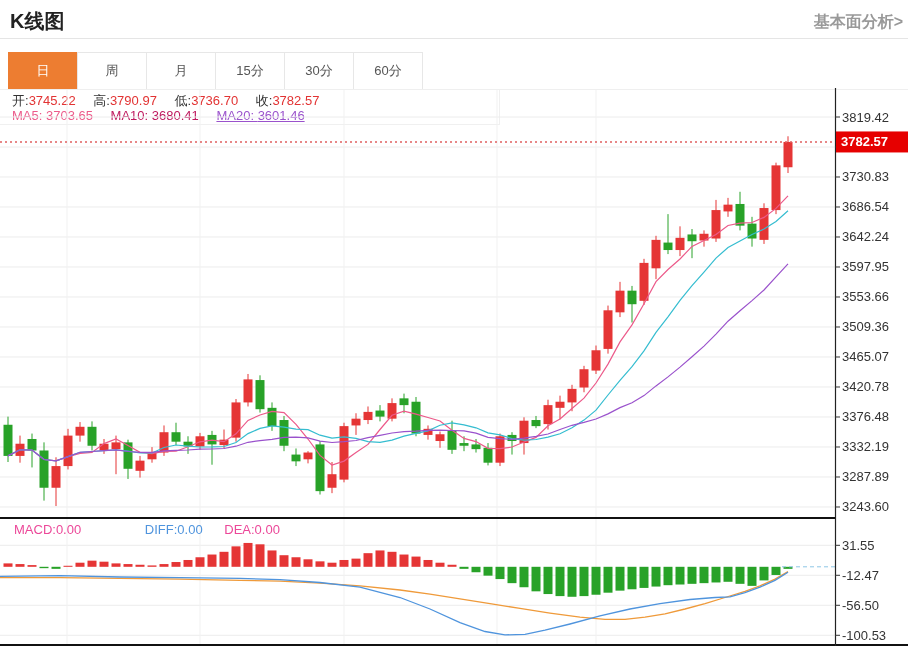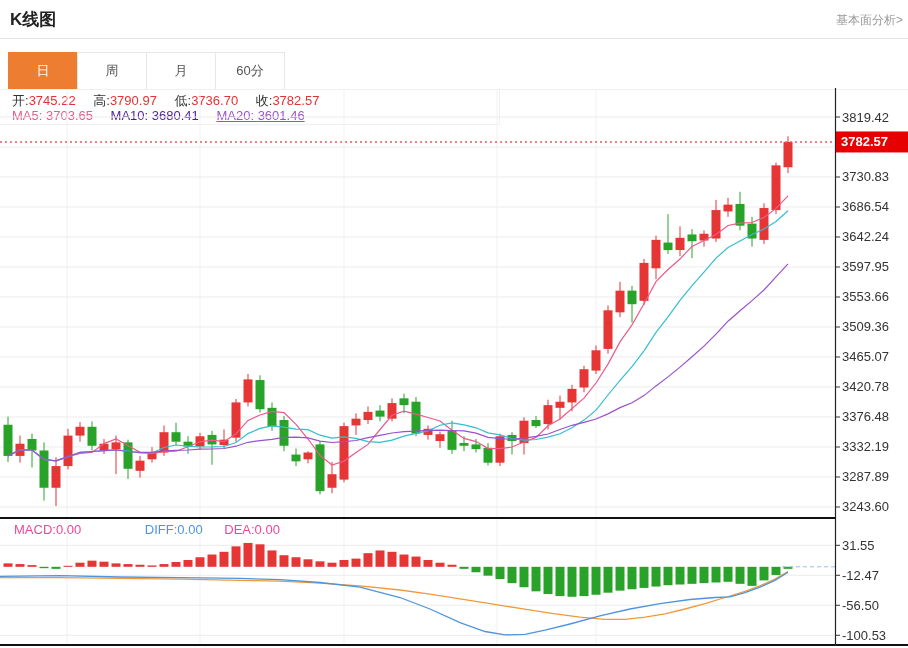--- a/index.html
+++ b/index.html
@@ -1,20 +1,20 @@
 <!DOCTYPE html>
 <html><head>
 <meta charset="utf-8">
 <style>
   * { margin:0; padding:0; box-sizing:border-box; }
   html,body { width:908px; height:648px; background:#fff; overflow:hidden;
               font-family:"Liberation Sans","DejaVu Sans",sans-serif; }
   body { position:relative; }
-  .page-title { position:absolute; left:10px; top:8px; font-size:17px; font-weight:bold; color:#222; }
-  .fund-link  { position:absolute; right:5px; top:12px; font-size:12px; color:#999; cursor:pointer; }
+  .page-title { position:absolute; left:10px; top:8px; font-size:20px; font-weight:bold; color:#222; }
+  .fund-link  { position:absolute; right:5px; top:12px; font-size:16px; color:#999; cursor:pointer;font-weight:bold; }
   .divider    { position:absolute; left:0; top:38px; width:908px; border-top:1px solid #e5e5e5; }
   .tabbar { position:absolute; left:8px; top:52px; display:flex; }
   .tab { width:70px; height:38px; line-height:36px; text-align:center; font-size:13px; color:#555;
          background:#fff; border:1px solid #e7e7e7; margin-left:-1px; cursor:pointer; }
   .tab:first-child { margin-left:0; }
   .tab.active { background:#ed7d31; border-color:#ed7d31; color:#fff; }
   .chart-top-line { position:absolute; left:0; top:89px; width:908px; border-top:1px solid #efefef; }
   .legend-box { position:absolute; left:0; top:90px; width:500px; height:35px;
                 border-right:1px solid #f0f0f0; border-bottom:1px solid #f0f0f0; background:transparent; }
   .legend-row { position:absolute; left:12px; white-space:nowrap; font-size:13px; }
@@ -32,35 +32,37 @@
 <body>
 
 <div class="page-title">K线图</div>
 <div class="fund-link">基本面分析&gt;</div>
 <div class="divider"></div>
 
 <nav class="tabbar" id="tabbar">
     <div class="tab active">日</div>
     <div class="tab">周</div>
     <div class="tab">月</div>
+    <div class="tab">15分</div>
+    <div class="tab">30分</div>
     <div class="tab">60分</div>
   </nav>
 
 <div class="chart-top-line"></div>
 
 <div class="legend-box">
   <div class="legend-row r1">
     <span class="legend-item"><span class="lab">开:</span><span class="val">3745.22</span></span>
     <span class="legend-item"><span class="lab">高:</span><span class="val">3790.97</span></span>
     <span class="legend-item"><span class="lab">低:</span><span class="val">3736.70</span></span>
     <span class="legend-item"><span class="lab">收:</span><span class="val">3782.57</span></span>
   </div>
   <div class="legend-row r2">
     <span class="legend-item ma-item" style="color: rgb(236, 90, 138);"><span>MA5:</span> <span>3703.65</span></span>
-    <span class="legend-item ma-item" style="color: #4c1d95;"><span>MA10:</span> <span>3680.41</span></span>
+    <span class="legend-item ma-item" style="color: #be185d;"><span>MA10:</span> <span>3680.41</span></span>
     <span class="legend-item ma-item" style="color: rgb(154, 82, 204); text-decoration: underline;"><span>MA20:</span> <span>3601.46</span></span>
   </div>
 </div>
 
 <svg id="chart" width="908" height="560" viewBox="0 88 908 560">
     <g>
       <line x1="0" y1="117" x2="835" y2="117" stroke="#ececec" stroke-width="1"></line>
       <line x1="0" y1="147.00306100000012" x2="835" y2="147.00306100000012" stroke="#ececec" stroke-width="1"></line>
       <line x1="0" y1="176.99934930000012" x2="835" y2="176.99934930000012" stroke="#ececec" stroke-width="1"></line>
       <line x1="0" y1="206.99563760000007" x2="835" y2="206.99563760000007" stroke="#ececec" stroke-width="1"></line>

